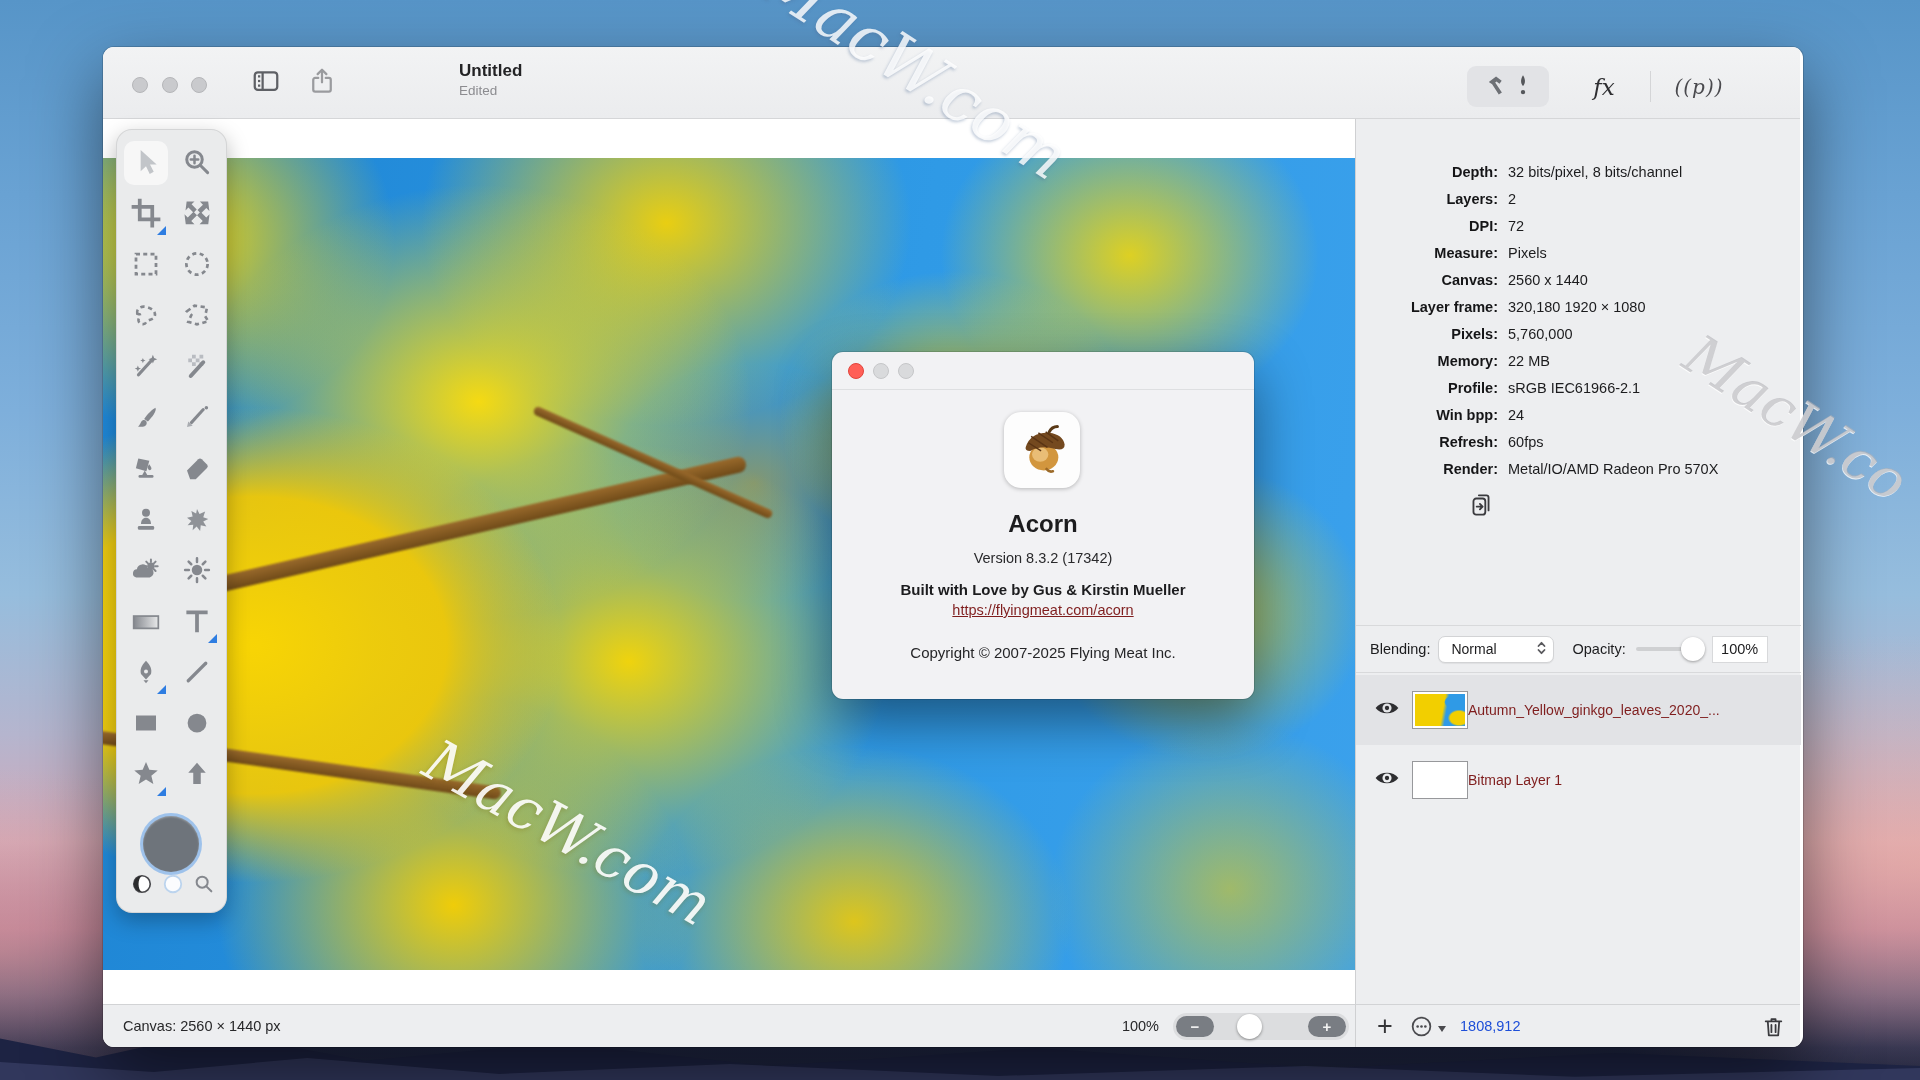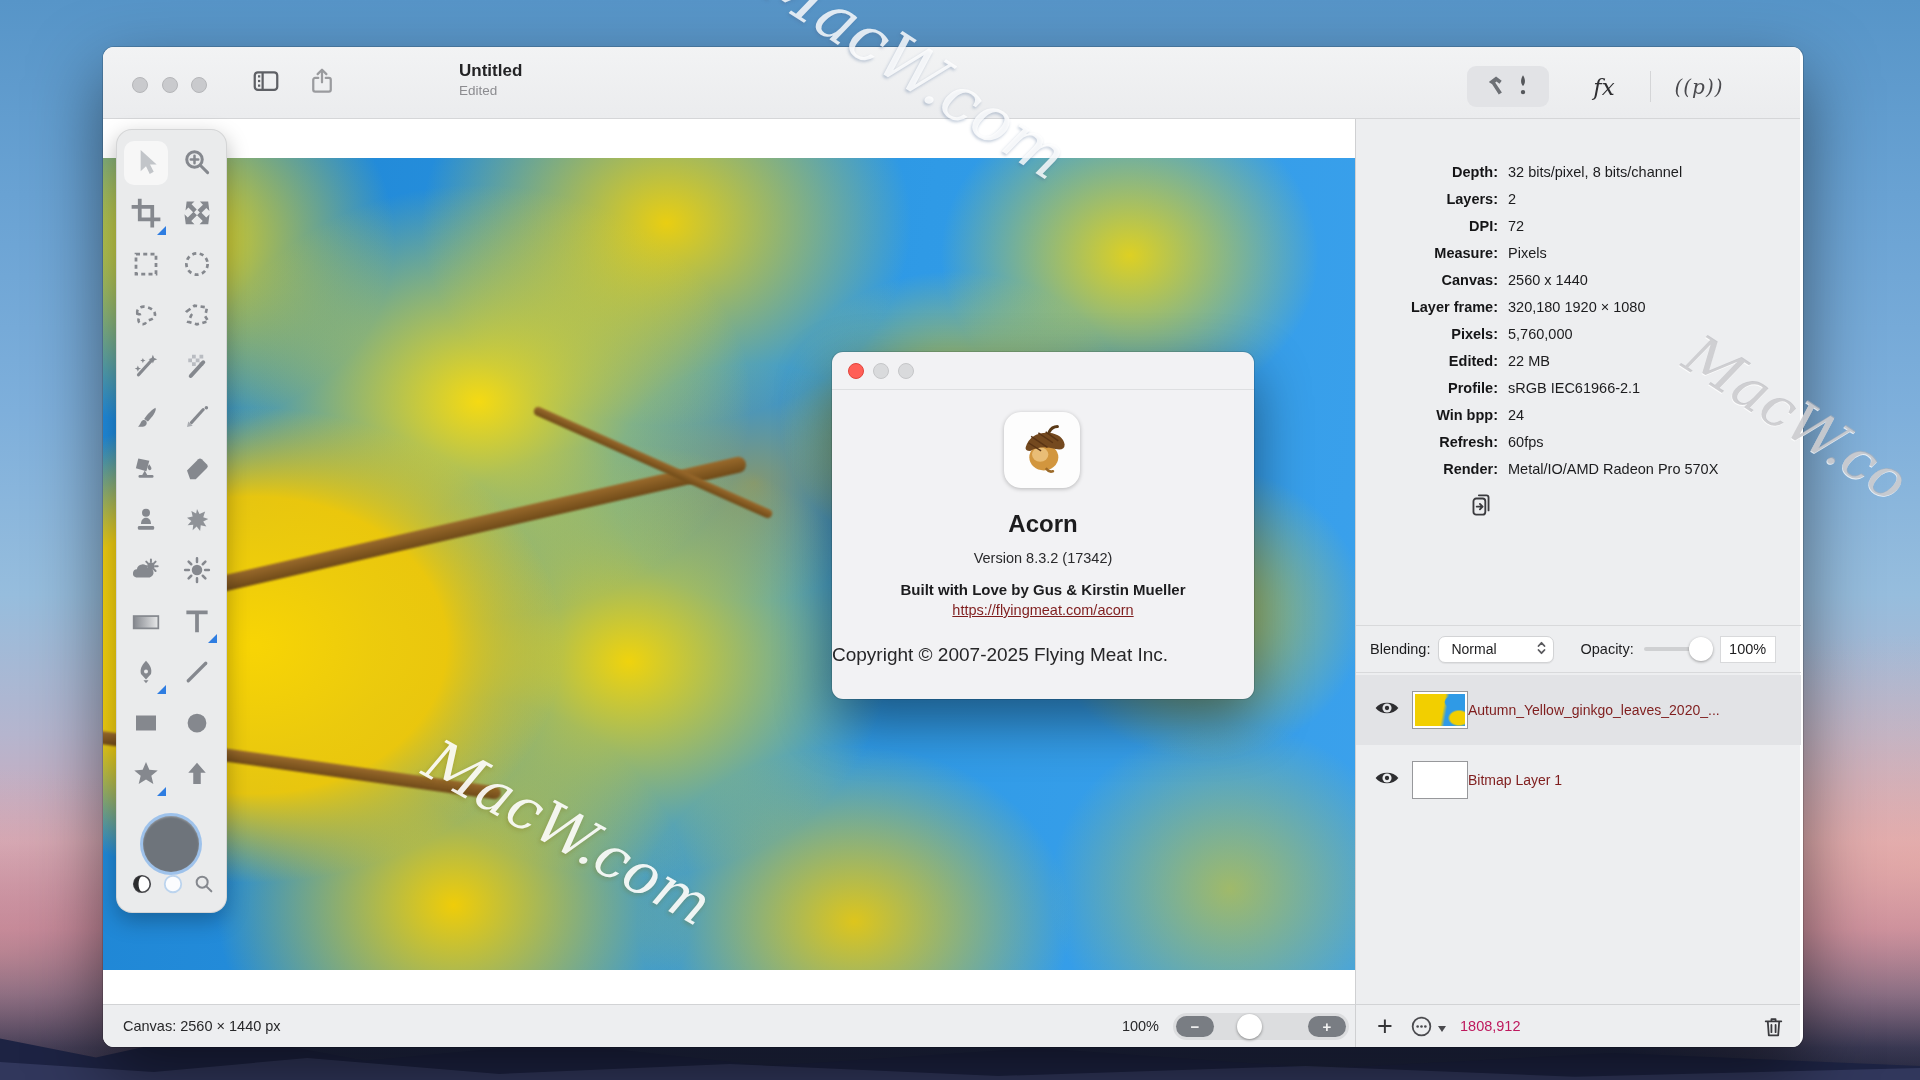--- a/index.html
+++ b/index.html
@@ -77,21 +77,21 @@
     border-radius:11px; overflow:hidden; box-shadow:0 22px 55px rgba(0,0,0,.45), 0 0 0 1px rgba(0,0,0,.12); }
   .dlg-titlebar { position:absolute; left:0; top:0; width:422px; height:38px; border-bottom:1px solid #dedfe1; }
   .dtl { position:absolute; top:11px; width:16px; height:16px; border-radius:50%; }
   .dlg-icon { position:absolute; left:172px; top:60px; width:76px; height:76px; background:#fdfdfd;
     border-radius:17px; box-shadow:0 1px 4px rgba(0,0,0,.25); display:flex; align-items:center; justify-content:center; }
   .dlg-name { position:absolute; left:0; top:158px; width:422px; text-align:center; font-size:24px; font-weight:700; color:#1c1c1e; }
   .dlg-version { position:absolute; left:0; top:198px; width:422px; text-align:center; font-size:14.5px; color:#2a2a2c; }
   .dlg-credit { position:absolute; left:0; top:229px; width:422px; text-align:center; font-size:15px; font-weight:700; color:#1c1c1e; }
   .dlg-link { position:absolute; left:0; top:250px; width:422px; text-align:center; font-size:14.5px; }
   .dlg-link a { color:#7f1d1d; text-decoration:underline; }
-  .dlg-copy { position:absolute; left:0; top:292px; width:422px; font-size:19px; color:#262628; }
+  .dlg-copy { position:absolute; left:0; top:292px; width:422px; text-align:center; font-size:15px; color:#262628; }
 
   
   .panel { position:absolute; left:1252px; top:72px; width:445px; height:885px; background:#edeef0; border-left:1px solid #cfd0d2; }
   .inforows { position:absolute; left:0; top:40px; width:445px; }
   .irow { display:flex; height:27px; line-height:27px; font-size:14.5px; }
   .irow .lab { width:142px; text-align:right; font-weight:700; color:#151517; }
   .irow .val { margin-left:10px; color:#1c1c1e; white-space:nowrap; }
   .copyicon { position:absolute; left:112px; top:372px; }
   .panel-div1 { position:absolute; left:0; top:506px; width:445px; height:1px; background:#d8d9db; }
   .blendrow { position:absolute; left:0; top:507px; width:445px; height:46px; display:flex; align-items:center; font-size:14.5px; color:#1c1c1e; }
@@ -117,21 +117,21 @@
   .sb-zoomlabel { position:absolute; left:986px; top:0; width:70px; text-align:right; height:42px; line-height:42px; font-size:14.5px; color:#28282a; }
   .sb-slider { position:absolute; left:1070px; top:8px; width:176px; height:27px; background:#dcdddf; border-radius:14px; }
   .cap { position:absolute; top:3px; width:38px; height:21px; border-radius:11px; background:#797d83; color:#f2f2f2;
     display:flex; align-items:center; justify-content:center; font-size:15px; font-weight:700; line-height:1; }
   .sb-knob { position:absolute; left:64px; top:1px; width:25px; height:25px; border-radius:50%; background:#fff; box-shadow:0 1px 3px rgba(0,0,0,.4); }
   .sb-div { position:absolute; left:1252px; top:0; width:1px; height:43px; background:#cfd0d2; }
   .sb-plus { position:absolute; left:1266px; top:0; width:32px; height:42px; display:flex; align-items:center; justify-content:center;
     font-size:27px; font-weight:400; color:#353537; }
   .sb-menu { position:absolute; left:1306px; top:9px; display:flex; align-items:center; gap:4px; }
   .caret { width:0; height:0; border-top:6px solid #4a4a4e; border-left:4.5px solid transparent; border-right:4.5px solid transparent; }
-  .sb-coords { position:absolute; left:1357px; top:0; height:42px; line-height:42px; font-size:14.5px; color:#be185d; }
+  .sb-coords { position:absolute; left:1357px; top:0; height:42px; line-height:42px; font-size:14.5px; color:#1d4ed8; }
   .sb-trash { position:absolute; left:1658px; top:9px; }
 
   
   .wm { position:absolute; font-family:"DejaVu Serif", serif; font-style:italic; z-index:60; pointer-events:none; white-space:nowrap; }
   .wm-top { left:788px; top:-58px; font-size:64px; color:rgba(255,255,255,.82); transform:rotate(33deg); transform-origin:0 0;
     text-shadow:0 2px 3px rgba(80,110,150,.35); }
   .wm-canvas { left:343px; top:568px; font-size:58px; color:rgba(255,255,255,.9); transform:rotate(29deg); transform-origin:0 0;
     text-shadow:0 2px 4px rgba(120,100,0,.3); }
   .wm-panel { left:1708px; top:322px; font-size:56px; color:rgba(176,177,182,.6); transform:rotate(33deg); transform-origin:0 0;
     text-shadow:0 1px 0 rgba(255,255,255,.8); }
@@ -232,21 +232,21 @@
           </div>
         <div class="irow">
             <span class="lab">Layer frame:</span>
             <span class="val">320,180 1920 × 1080</span>
           </div>
         <div class="irow">
             <span class="lab">Pixels:</span>
             <span class="val">5,760,000</span>
           </div>
         <div class="irow">
-            <span class="lab">Edited:</span>
+            <span class="lab">Memory:</span>
             <span class="val">22 MB</span>
           </div>
         <div class="irow">
             <span class="lab">Profile:</span>
             <span class="val">sRGB IEC61966-2.1</span>
           </div>
         <div class="irow">
             <span class="lab">Win bpp:</span>
             <span class="val">24</span>
           </div>
@@ -276,21 +276,21 @@
         <span style="margin-left:14px;">Blending:</span>
         <div class="select">
           <span class="sval">Normal</span>
           <span>
             <svg width="11" height="16" viewBox="0 0 10 16" fill="none" stroke="#5a5a5e" stroke-width="1.8" stroke-linecap="round" stroke-linejoin="round">
               <path d="M2 6 L5 2.8 L8 6"></path>
                 <path d="M2 10 L5 13.2 L8 10"></path>
             </svg>
           </span>
         </div>
-        <span style="margin-left:26px;">Opacity:</span>
+        <span style="margin-left:18px;">Opacity:</span>
         <div class="opac-track">
           <div class="opac-knob"></div>
         </div>
         <div class="opacbox">100%</div>
       </div>
 
       <div class="panel-div2"></div>
 
       <div class="layerrow sel" style="top:556px;">
         <div class="eyewrap">

